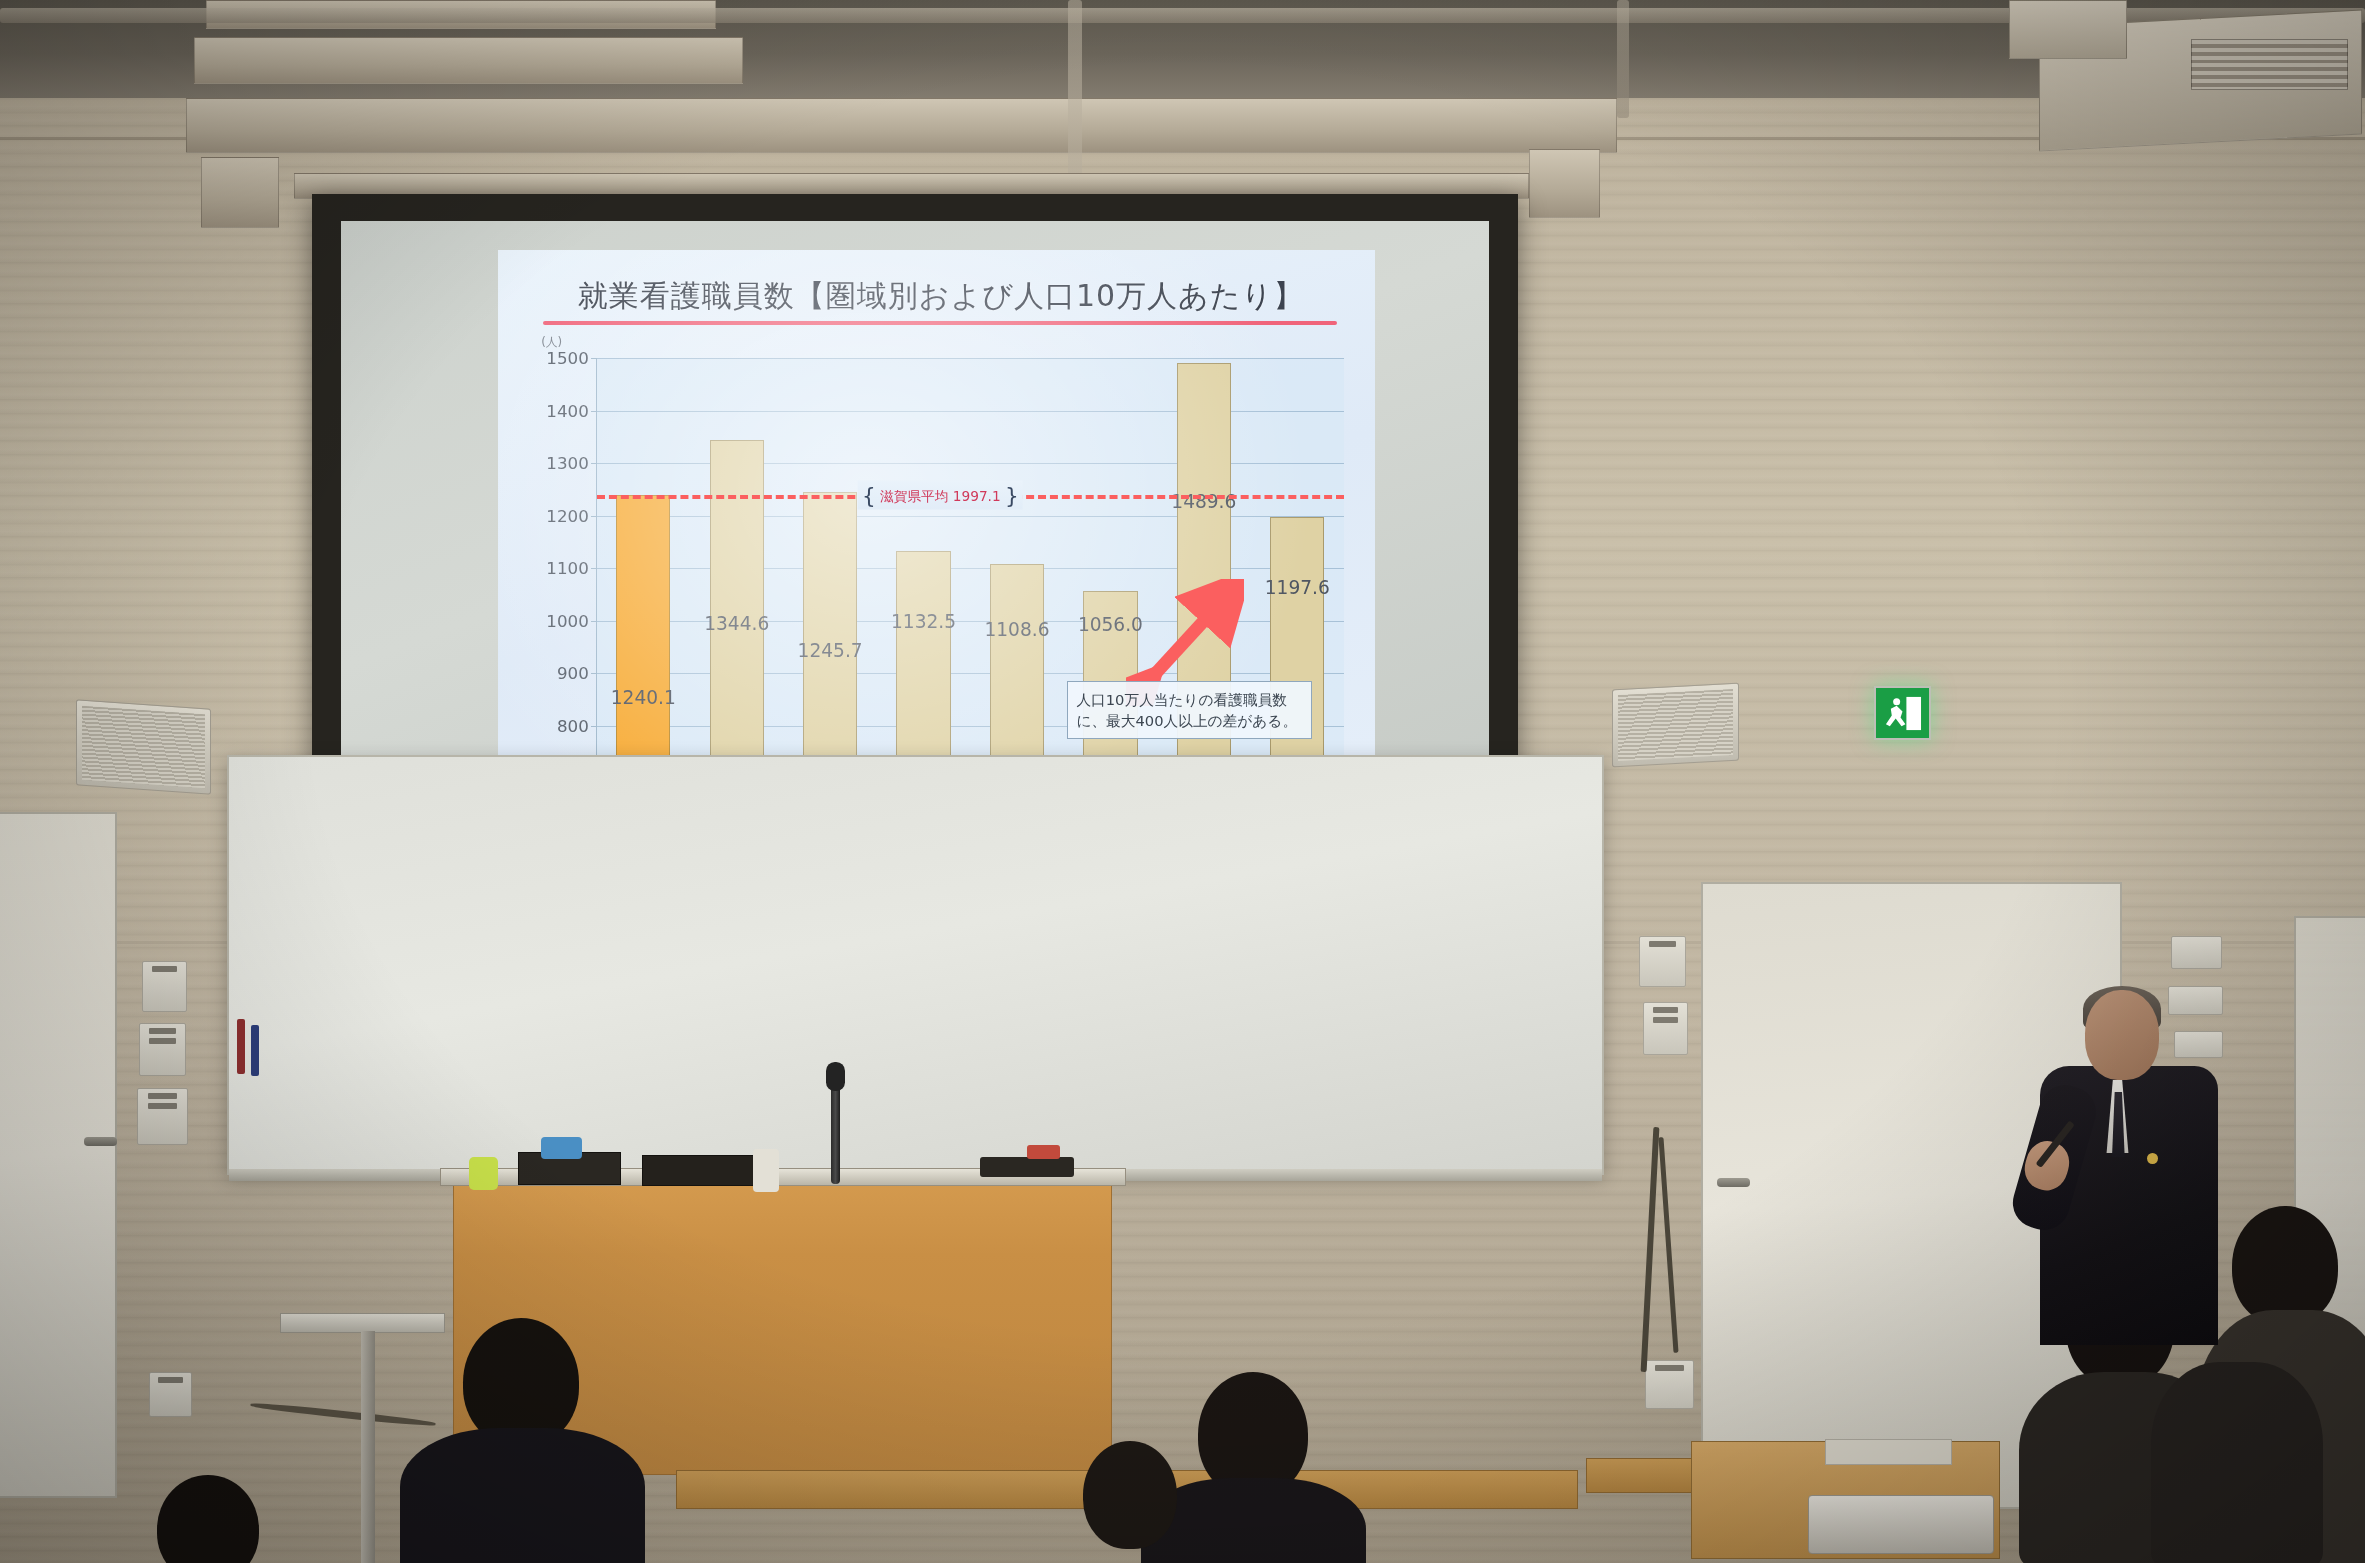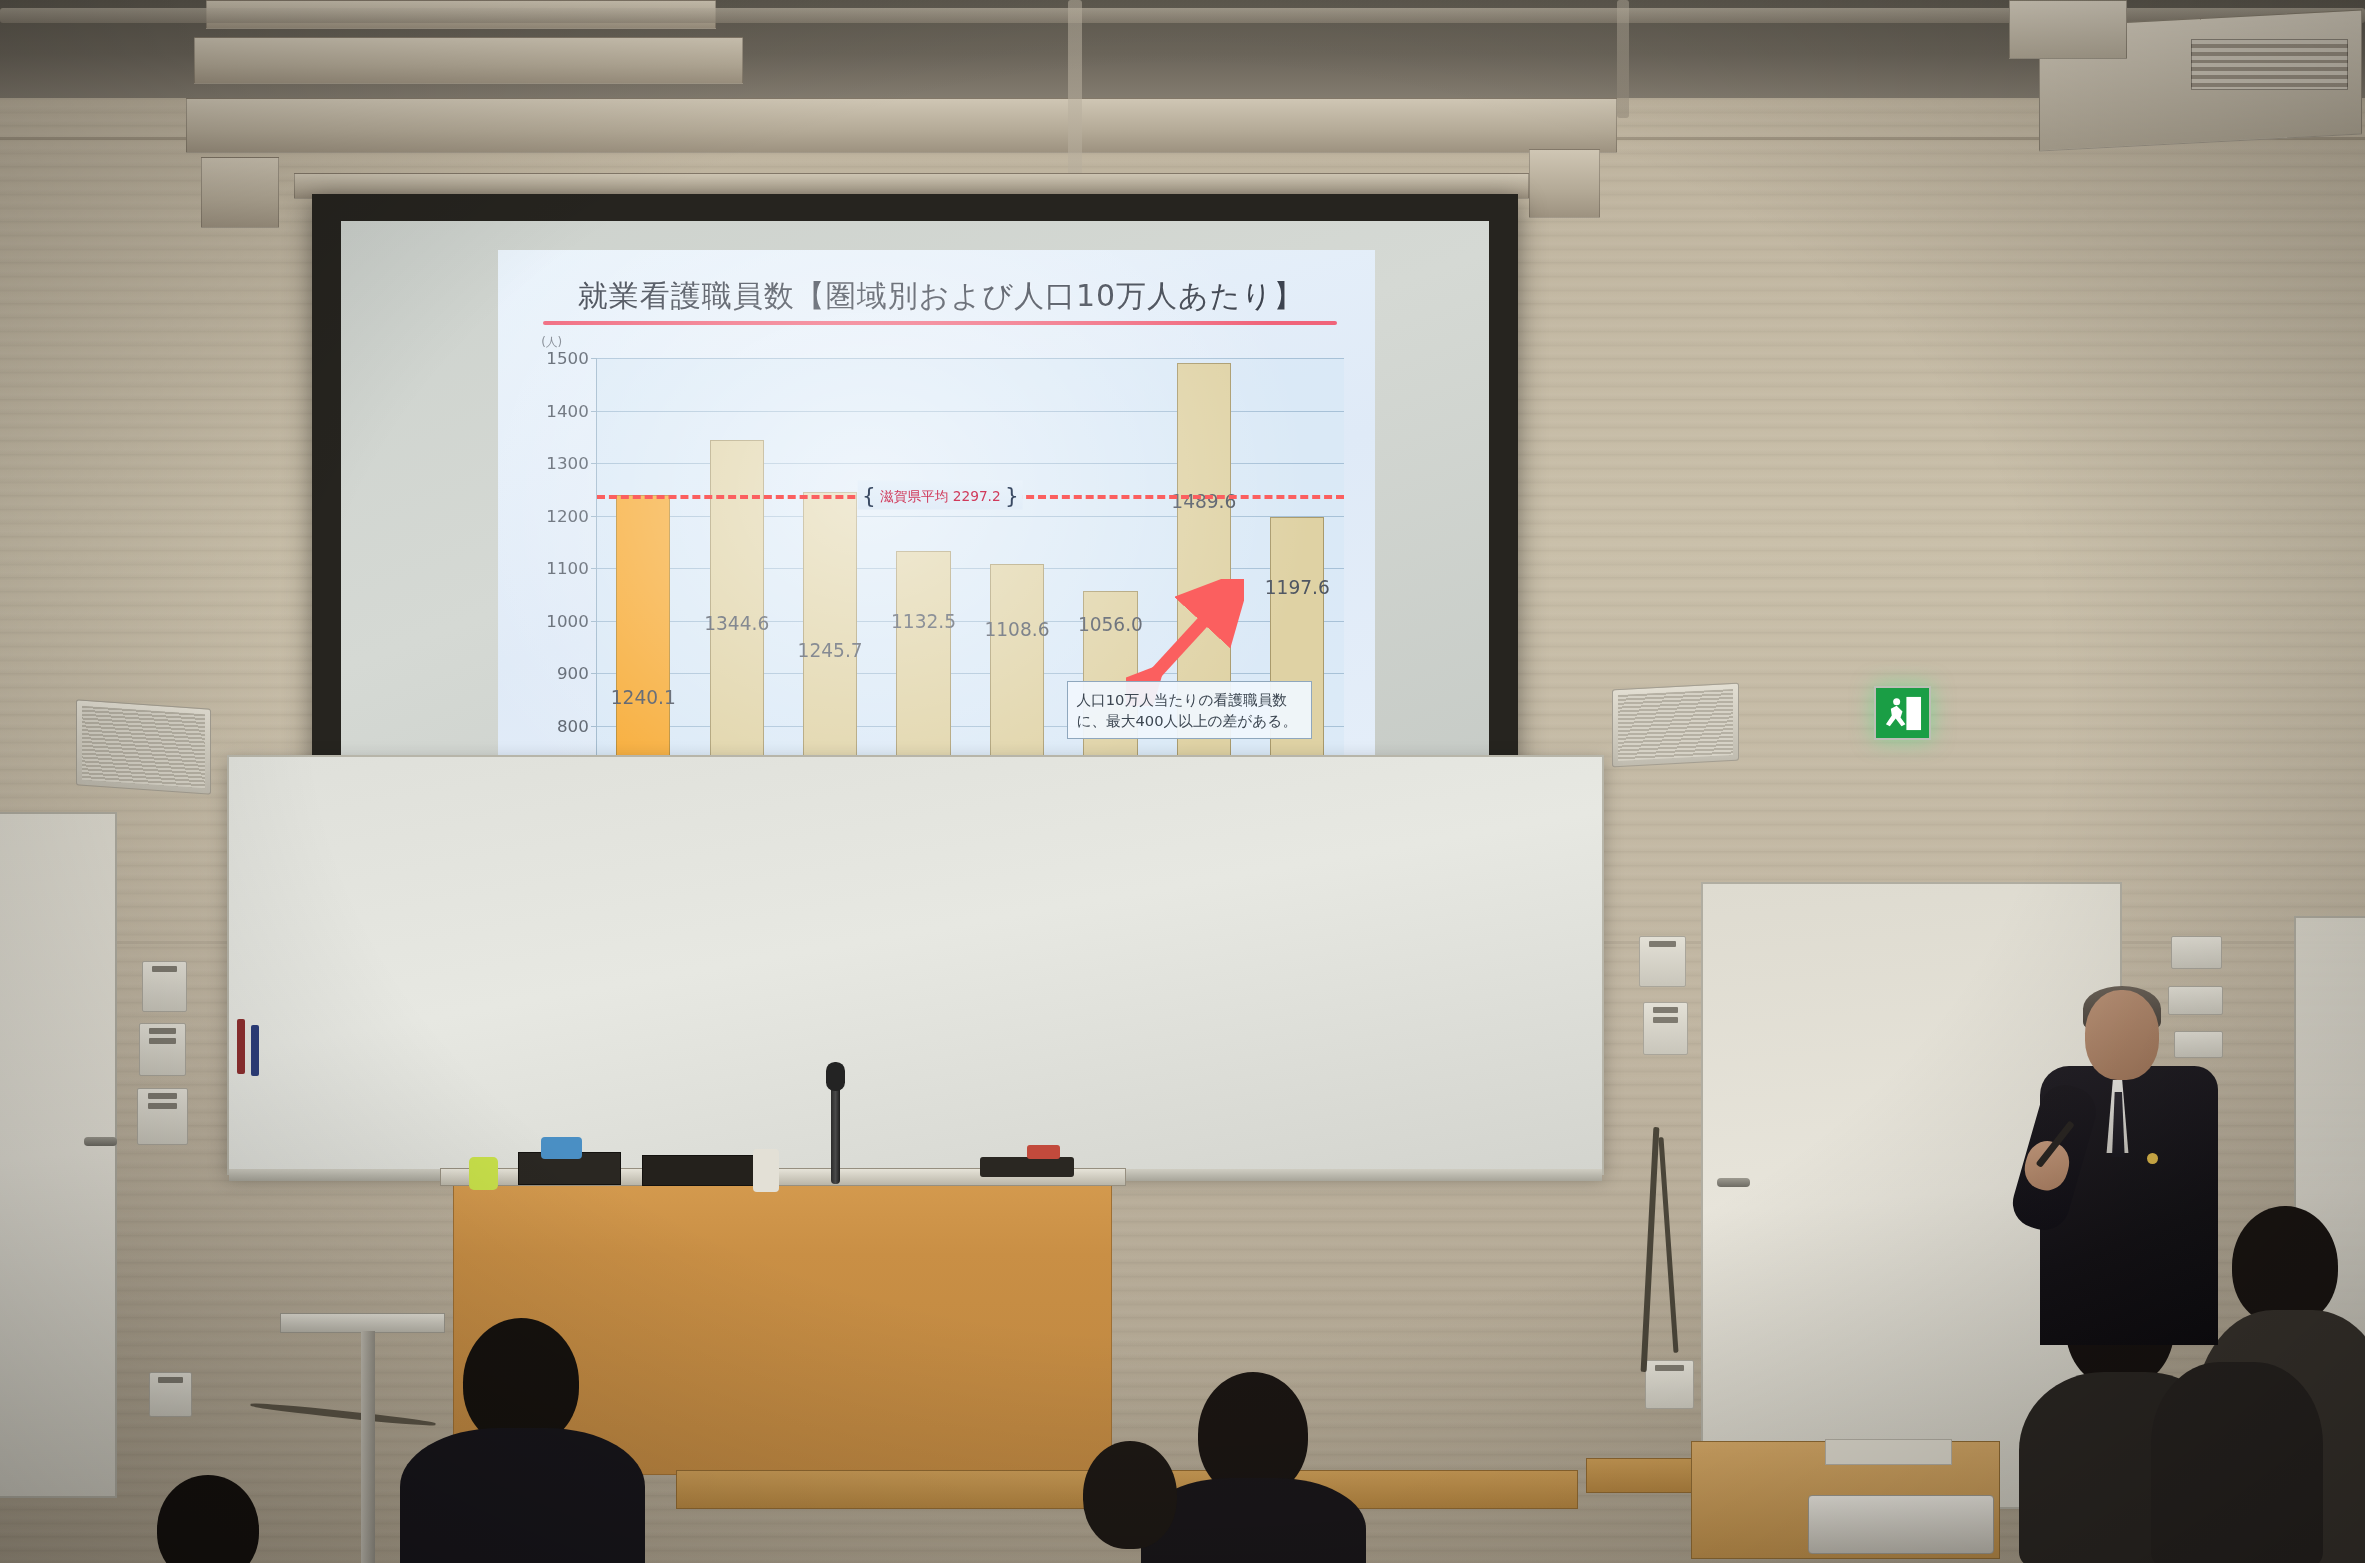--- a/index.html
+++ b/index.html
@@ -540,21 +540,21 @@
                   <div class="bar" style="height: 62.2%;">
                     <div class="bar-value" style="top: 59px;">1197.6</div>
                   </div>
                   <div class="xtick">湖西</div>
                 </div>
               </div>
 
             <div class="avg-line" id="avgline" style="top: 32.4875%;"></div>
             <div class="avg-label" id="avglabel" style="top: 32.4875%;">
               <span class="avg-brace">{</span>
-              <span>滋賀県平均 2297.2</span>
+              <span>滋賀県平均 1997.1</span>
               <span class="avg-brace">}</span>
             </div>
 
             <svg class="arrow-svg" width="118" height="127" viewBox="0 0 120 130">
               <defs>
                 <marker id="ah" markerWidth="6" markerHeight="6" refX="3" refY="3" orient="auto">
                   <path d="M0,0 L6,3 L0,6 Z" fill="#fb5f5f"></path>
                 </marker>
               </defs>
               <line x1="14" y1="114" x2="104" y2="16" stroke="#fb5f5f" stroke-width="13" marker-start="url(#ah)" marker-end="url(#ah)"></line>

